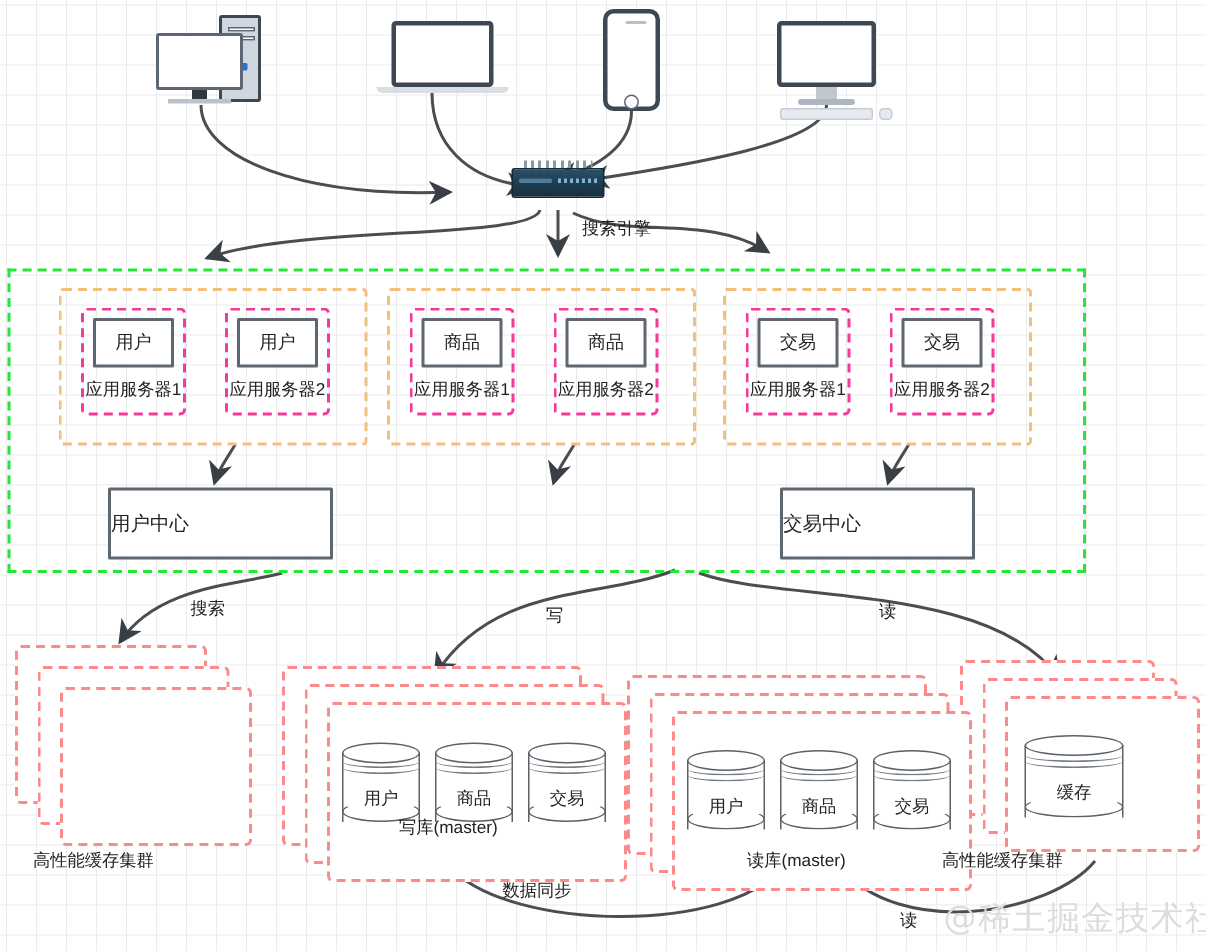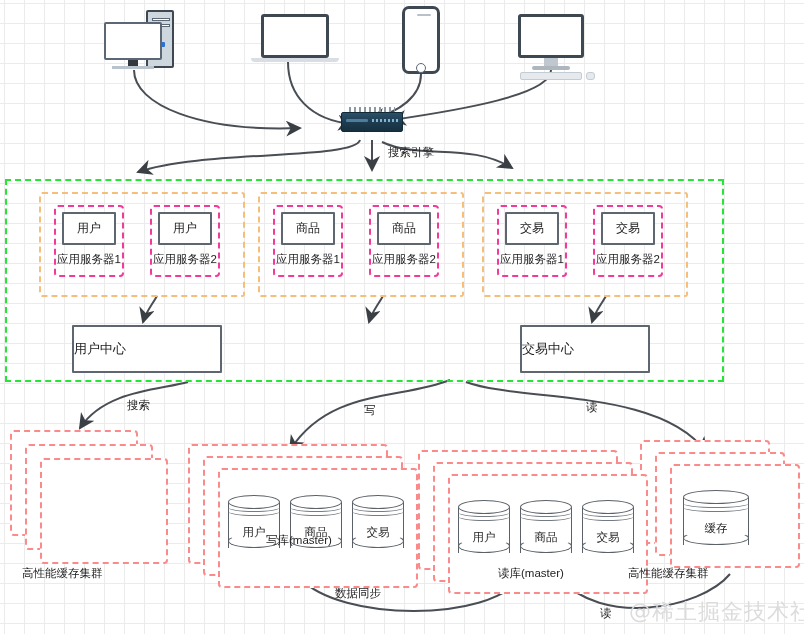--- a/index.html
+++ b/index.html
@@ -357,21 +357,21 @@
     <div class="cyl-label" style="top:30px;">商品</div>
   </div>
   <div class="cyl" style="left:352px; top:495px; width:52px; height:60px; z-index:4;">
     <div class="cyl-body" style="height:46px;"></div>
     <div class="cyl-bottom" style="top:39px;"></div>
     <div class="cyl-top"></div>
     <div class="cyl-ring" style="top:8px;"></div>
     <div class="cyl-ring" style="top:12px;"></div>
     <div class="cyl-label" style="top:30px;">交易</div>
   </div>
-  <div class="zone-caption" style="left:266px; top:533px; z-index:5;">写库(master)</div>
+  <div class="zone-caption" style="left:266px; top:544px; z-index:5;">写库(master)</div>
 
   <div class="red-zone" style="left:418px; top:450px; width:200px; height:120px; z-index:1;"></div>
   <div class="red-zone" style="left:433px; top:462px; width:200px; height:120px; z-index:2;"></div>
   <div class="red-zone" style="left:448px; top:474px; width:200px; height:120px; z-index:3;"></div>
 
   <div class="cyl" style="left:458px; top:500px; width:52px; height:60px; z-index:4;">
     <div class="cyl-body" style="height:46px;"></div>
     <div class="cyl-bottom" style="top:39px;"></div>
     <div class="cyl-top"></div>
     <div class="cyl-ring" style="top:8px;"></div>

